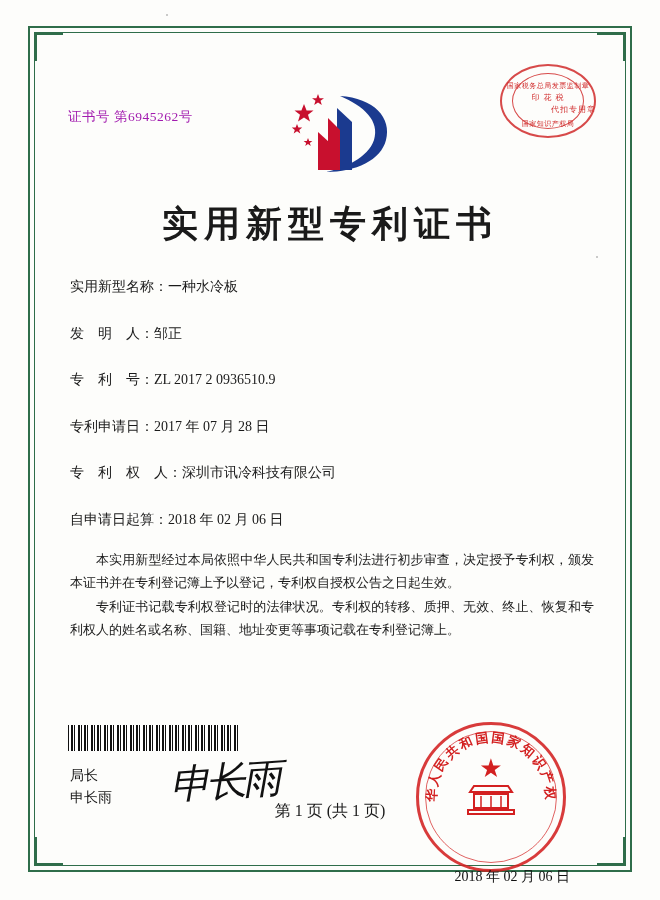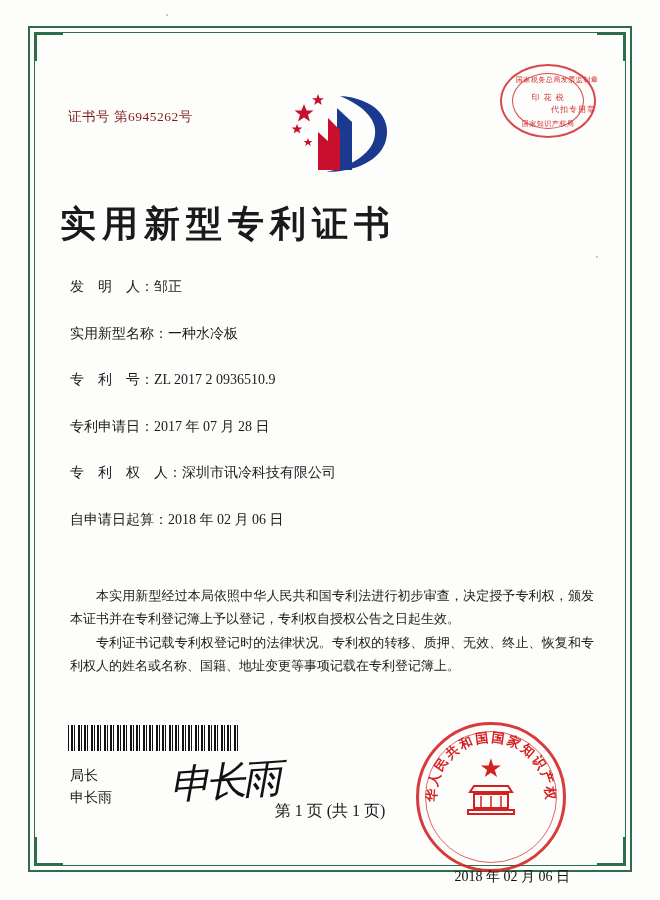--- a/index.html
+++ b/index.html
@@ -56,21 +56,21 @@
     bottom: 60px;
   }
 
   
   .cert-no {
     position: absolute;
     left: 8px;
     top: 48px;
     font-size: 13.5px;
     letter-spacing: 0.5px;
-    color: #7f1d1d;
+    color: #a21caf;
   }
 
   
   .logo {
     position: absolute;
     left: 222px;
     top: 28px;
     width: 120px;
     height: 92px;
   }
@@ -105,29 +105,30 @@
   .tax-stamp .tx1 { top: 28px; }
   .tax-stamp .tx2 { top: 40px; text-align: right; }
   .tax-stamp .arc {
     position: absolute;
     width: 100%;
     text-align: center;
     color: #d02a2a;
     font-size: 7px;
     letter-spacing: 0.5px;
   }
-  .tax-stamp .arc-top { top: 11px; margin-left: 9px; }
+  .tax-stamp .arc-top { top: 17px; }
   .tax-stamp .arc-bottom { bottom: 9px; }
 
   
   .title {
     position: absolute;
     left: 0;
     right: 0;
     top: 140px;
+    text-align: center;
     font-size: 36px;
     font-weight: bold;
     letter-spacing: 6px;
     font-family: Liberation Sans, sans-serif;
   }
 
   
   .fields {
     position: absolute;
     left: 10px;
@@ -149,21 +150,20 @@
 
   
   .body-text {
     position: absolute;
     left: 10px;
     right: 6px;
     top: 488px;
     font-size: 13px;
     line-height: 1.78;
     text-align: justify;
-    margin-top: 36px;
   }
   .body-text p {
     margin: 0 0 1px 0;
     text-indent: 26px;
   }
 
   
   .barcode {
     position: absolute;
     left: 8px;
@@ -310,24 +310,24 @@
       <div class="arc arc-top">国家税务总局发票监制章</div>
       <div class="tx tx1">印 花 税</div>
       <div class="tx tx2">代扣专用章</div>
       <div class="arc arc-bottom">国家知识产权局</div>
     </div>
 
     <div class="title">实用新型专利证书</div>
 
     <div class="fields">
       <div class="field-row">
+        <span class="field-label">实用新型名称：</span><span class="field-value">一种水冷板</span>
+      </div>
+      <div class="field-row">
         <span class="field-label">发　明　人：</span><span class="field-value">邹正</span>
-      </div>
-      <div class="field-row">
-        <span class="field-label">实用新型名称：</span><span class="field-value">一种水冷板</span>
       </div>
       <div class="field-row">
         <span class="field-label">专　利　号：</span><span class="field-value">ZL 2017 2 0936510.9</span>
       </div>
       <div class="field-row">
         <span class="field-label">专利申请日：</span><span class="field-value">2017 年 07 月 28 日</span>
       </div>
       <div class="field-row">
         <span class="field-label">专　利　权　人：</span><span class="field-value">深圳市讯冷科技有限公司</span>
       </div>

